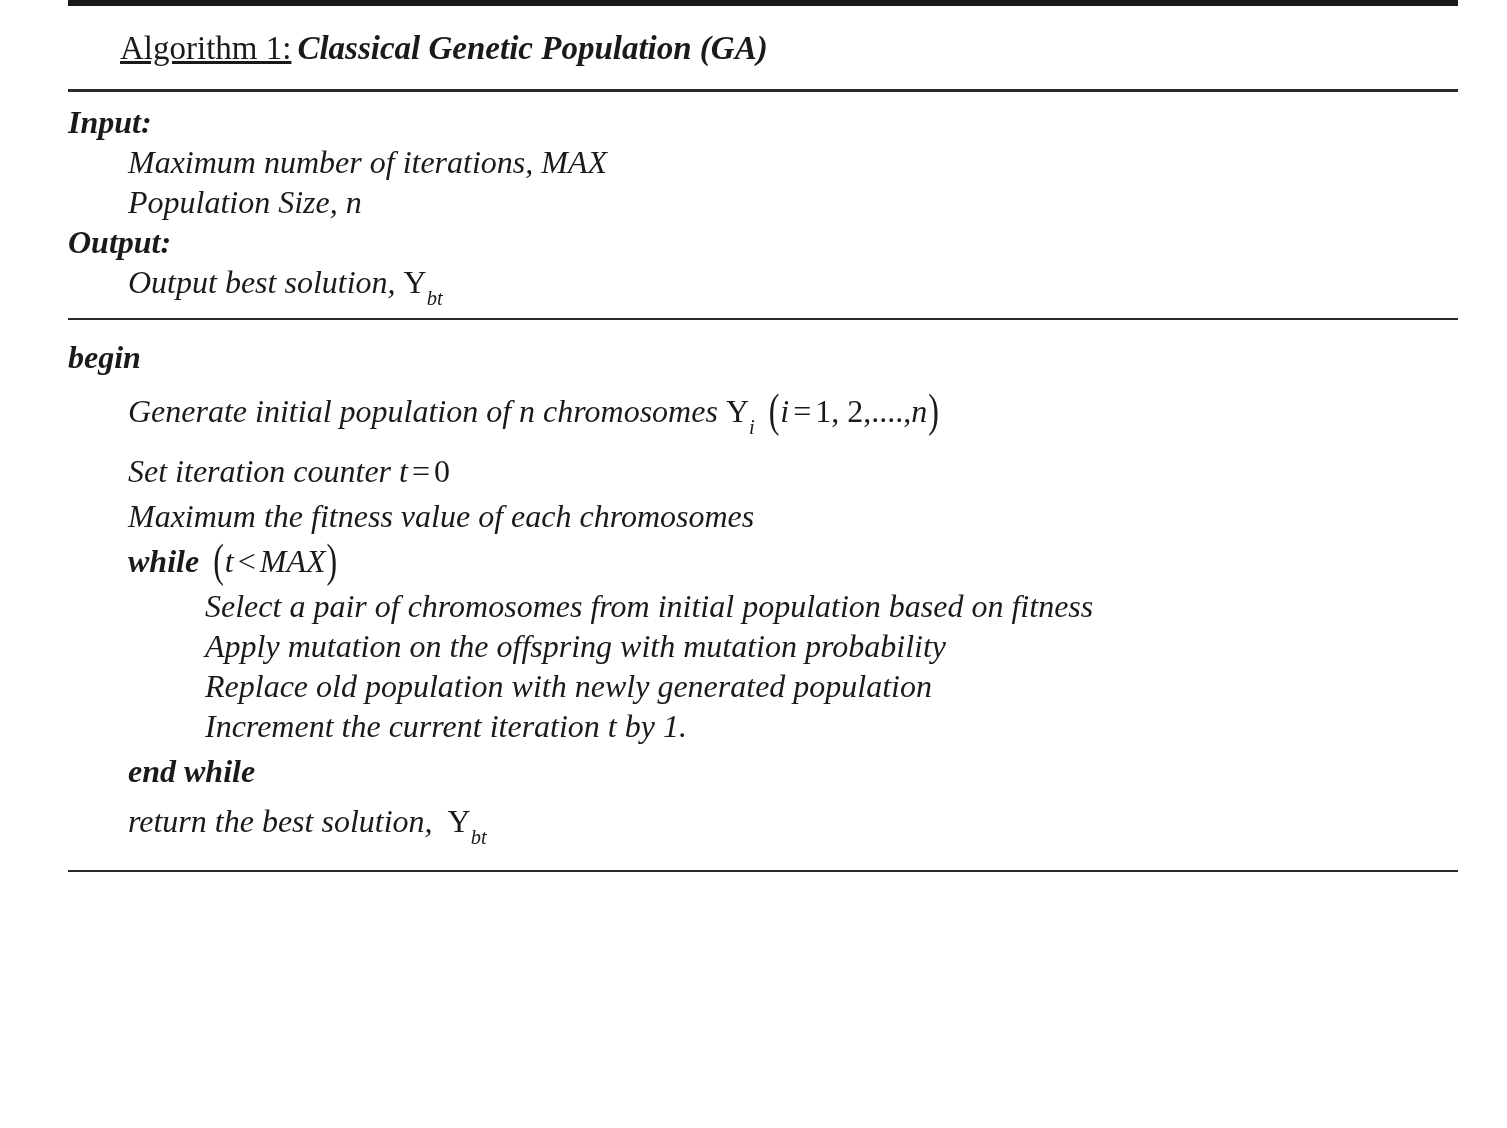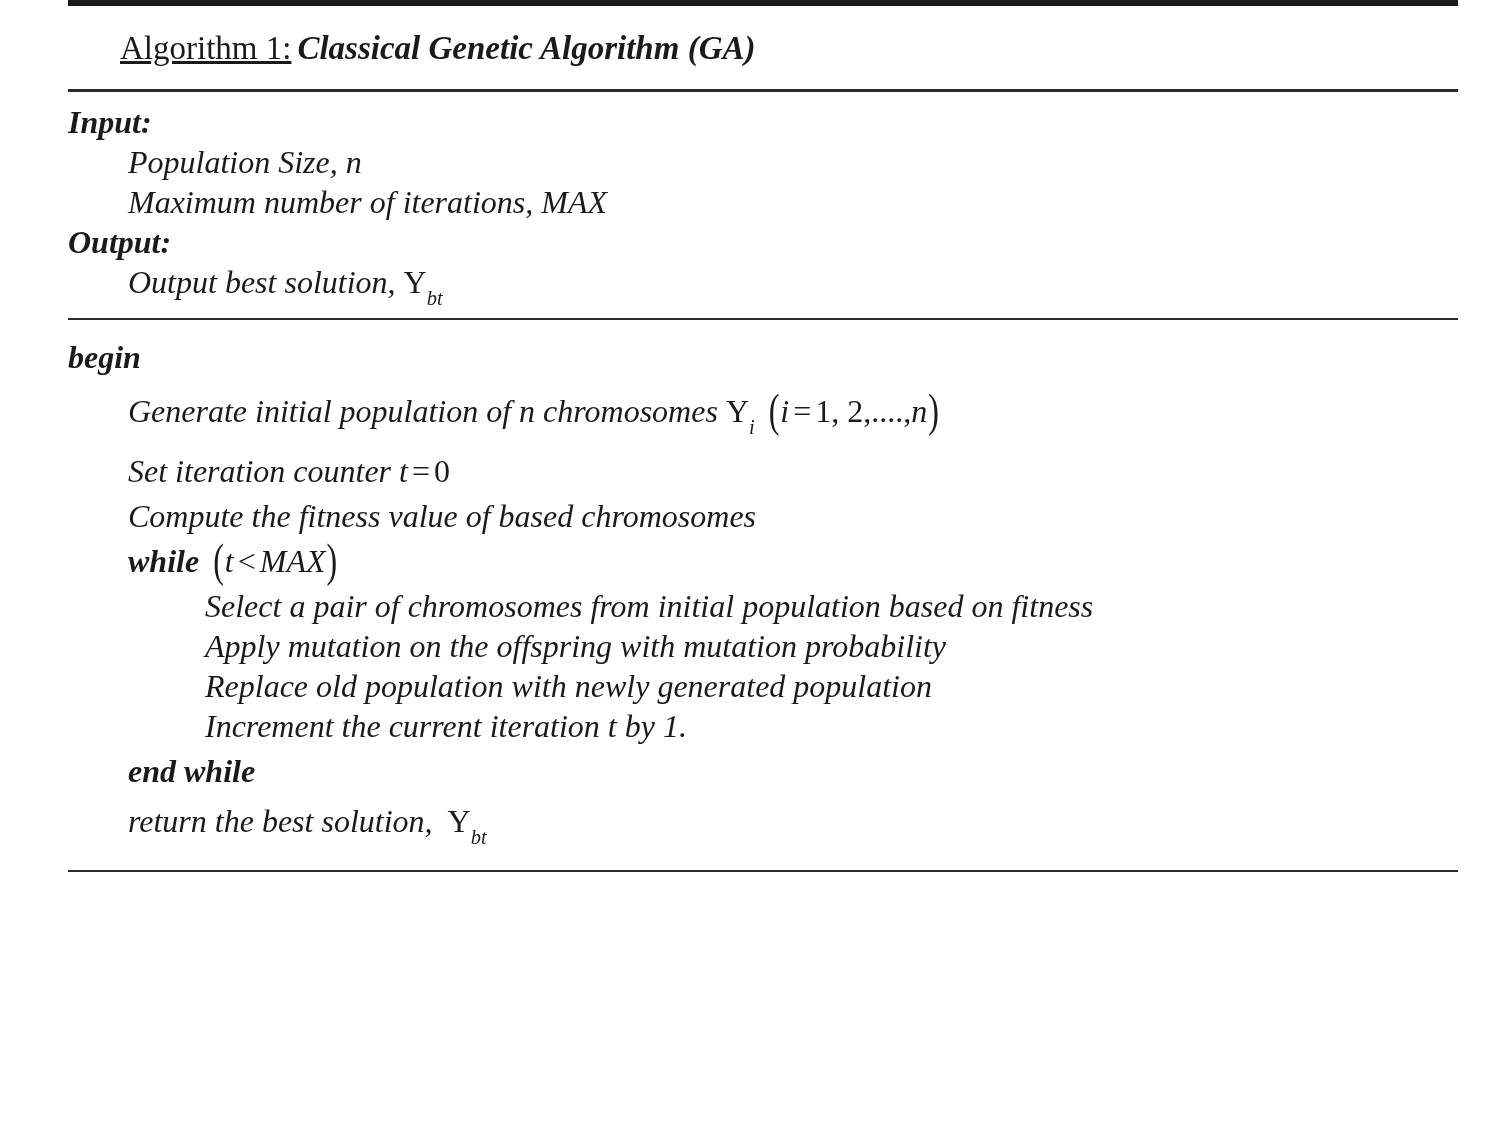--- a/index.html
+++ b/index.html
@@ -116,50 +116,50 @@
   .gap-sm { display: inline-block; width: 7px; }
 </style>
 </head>
 <body>
 
 <div class="algo-box">
 
   <div class="rule-thick"></div>
 
   <div class="title-row">
-    <span class="title-prefix">Algorithm 1:</span><span class="title-name">Classical Genetic Algorithm (GA)</span>
+    <span class="title-prefix">Algorithm 1:</span><span class="title-name">Classical Genetic Population (GA)</span>
   </div>
 
   <div class="rule-medium"></div>
 
   <div class="io-block">
 
     <div class="line kw lvl0 sp-sm">Input:</div>
 
+    <div class="line lvl1 sp-sm">Maximum number of iterations, MAX</div>
+
     <div class="line lvl1 sp-sm">Population Size, n</div>
-
-    <div class="line lvl1 sp-sm">Maximum number of iterations, MAX</div>
 
     <div class="line kw lvl0 sp-sm">Output:</div>
 
     <div class="line lvl1 sp-sm"><span>Output best solution, </span><span class="var-up">Y</span><span class="sub">bt</span></div>
 
   </div>
 
   <div class="rule-thin"></div>
 
   <div class="body-block">
 
     <div class="line kw lvl0 sp-md">begin</div>
 
     <div class="line lvl1 sp-lg"><span>Generate initial population of n  chromosomes </span><span class="var-up">Y</span><span class="sub">i</span><span class="gap"></span><span class="math"><span class="paren">(</span><span>i</span><span class="op">=</span><span class="up">1, 2,....,</span><span>n</span><span class="paren">)</span></span></div>
 
     <div class="line lvl1 sp-md"><span>Set iteration counter </span><span class="math"><span>t</span><span class="op">=</span><span class="up">0</span></span></div>
 
-    <div class="line lvl1 sp-sm">Compute the fitness value of based chromosomes</div>
+    <div class="line lvl1 sp-sm">Maximum the fitness value of each chromosomes</div>
 
     <div class="line lvl1 sp-md"><span class="kw" style="font-weight:bold;">while</span><span class="gap"></span><span class="math"><span class="paren">(</span><span>t</span><span class="op">&lt;</span><span>MAX</span><span class="paren">)</span></span></div>
 
     <div class="line lvl2 sp-sm">Select a pair of chromosomes from initial population based on fitness</div>
 
 
     <div class="line lvl2 sp-sm">Apply mutation on the offspring with mutation probability</div>
 
     <div class="line lvl2 sp-sm">Replace old population with newly generated population</div>
 

